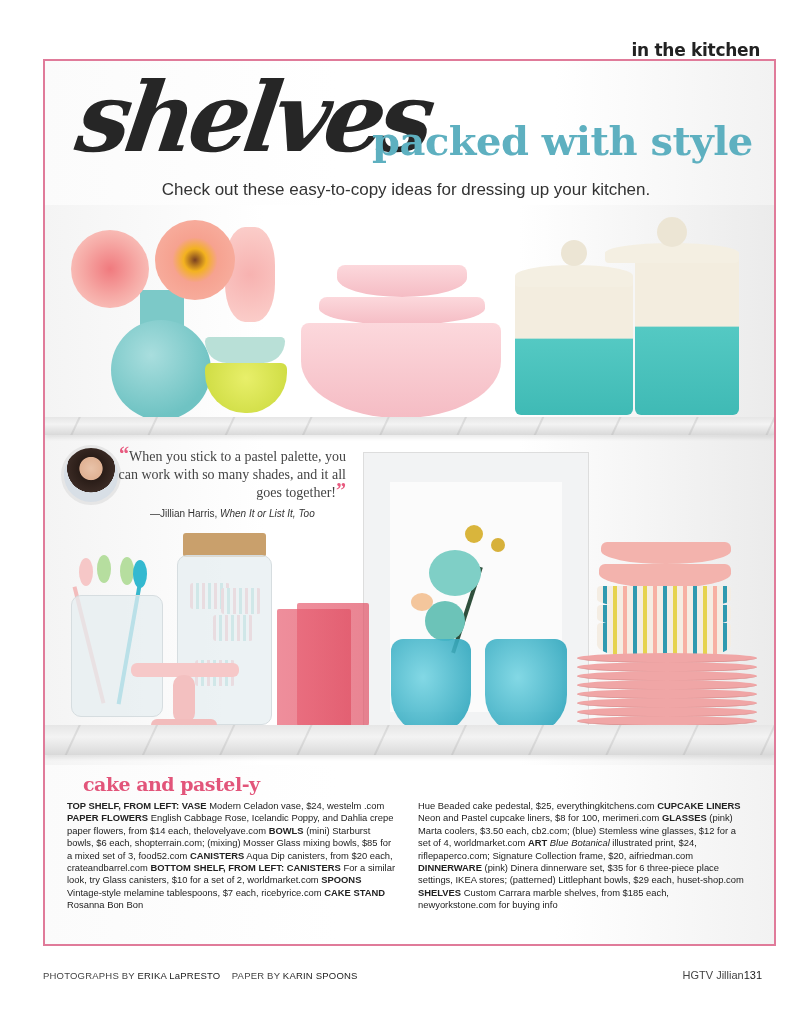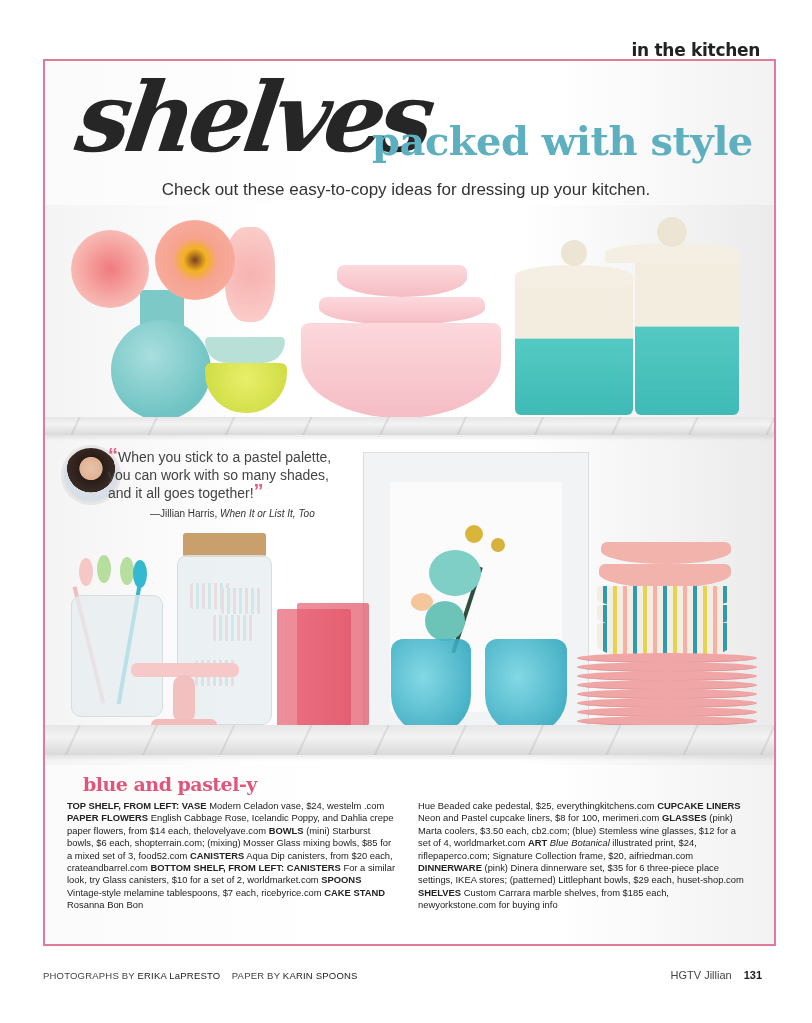--- a/index.html
+++ b/index.html
@@ -74,23 +74,23 @@
   .k1 { left: 516px; top: 35px; width: 26px; height: 26px; }
   .k2 { left: 612px; top: 12px; width: 30px; height: 30px; }
 
   
   .quote-avatar {
     position: absolute; left: 61px; top: 445px; width: 60px; height: 60px;
     border-radius: 50%; border: 3px solid #e6e6e6; overflow: hidden;
     background: radial-gradient(circle at 50% 38%, #e9c3a9 0%, #e0b294 26%, #2a1d18 28%, #3a2a24 55%, #d8dfe6 56%);
   }
   .quote {
-    position: absolute; left: 108px; top: 448px; width: 230px;
-    font-family: Liberation Sans, sans-serif; font-size: 14px; line-height: 18px; color: #444;
-    text-align: left;
+    position: absolute; left: 116px; top: 448px; width: 230px;
+    font-family: Liberation Serif, serif; font-size: 14px; line-height: 18px; color: #444;
+    text-align: right;
   }
   .qmark { color: #e85a7f; font-weight: bold; font-size: 20px; line-height: 10px; }
   .attribution {
     position: absolute; left: 150px; top: 508px; font-size: 10px; color: #333;
   }
   .attribution em { font-style: italic; }
 
   
   .frame-art { left: 318px; top: 247px; width: 226px; height: 275px; background: #f2f3f4; border: 1px solid #ddd; }
   .frame-art-inner { left: 345px; top: 277px; width: 172px; height: 230px; background: #fbfbfb; }
@@ -154,21 +154,21 @@
   .caption-col em { font-style: italic; }
 
   .footer-credits {
     position: absolute; left: 43px; top: 970px;
     font-size: 9.5px; color: #444; letter-spacing: 0.2px;
   }
   .footer-credits b { font-weight: normal; color: #222; }
   .footer-page {
     position: absolute; right: 50px; top: 969px; font-size: 11px; color: #444;
   }
-  .footer-page b { font-weight: bold; color: #222; margin-left: 12px; }
+  .footer-page b { font-weight: normal; color: #222; margin-left: 0; }
 </style>
 </head>
 <body>
 
 <div class="section-tag">in the kitchen</div>
 
 <div class="frame-bg"></div>
 <div class="frame"></div>
 
 <div class="headline-script">shelves</div>
@@ -247,21 +247,21 @@
 </div>
 
 <div class="quote-avatar"></div>
 <div class="quote">
   <span class="qmark">“</span><span>When you stick to a pastel palette, you can work with so many shades, and it all goes together!</span><span class="qmark">”</span>
 </div>
 <div class="attribution">
   <span>—Jillian Harris, </span><em>When It or List It, Too</em>
 </div>
 
-<div class="caption-title">blue and pastel-y</div>
+<div class="caption-title">cake and pastel-y</div>
 <div class="caption-col col1"><b>TOP SHELF, FROM LEFT: VASE</b><span> Modern Celadon vase, $24, westelm .com </span><b>PAPER FLOWERS</b><span> English Cabbage Rose, Icelandic Poppy, and Dahlia crepe paper flowers, from $14 each, thelovelyave.com </span><b>BOWLS</b><span> (mini) Starburst bowls, $6 each, shopterrain.com; (mixing) Mosser Glass mixing bowls, $85 for a mixed set of 3, food52.com </span><b>CANISTERS</b><span> Aqua Dip canisters, from $20 each, crateandbarrel.com </span><b>BOTTOM SHELF, FROM LEFT: CANISTERS</b><span> For a similar look, try Glass canisters, $10 for a set of 2, worldmarket.com </span><b>SPOONS</b><span> Vintage-style melamine tablespoons, $7 each, ricebyrice.com </span><b>CAKE STAND</b><span> Rosanna Bon Bon</span></div>
 <div class="caption-col col2"><span>Hue Beaded cake pedestal, $25, everythingkitchens.com </span><b>CUPCAKE LINERS</b><span> Neon and Pastel cupcake liners, $8 for 100, merimeri.com </span><b>GLASSES</b><span> (pink) Marta coolers, $3.50 each, cb2.com; (blue) Stemless wine glasses, $12 for a set of 4, worldmarket.com </span><b>ART</b><em> Blue Botanical</em><span> illustrated print, $24, riflepaperco.com; Signature Collection frame, $20, aifriedman.com </span><b>DINNERWARE</b><span> (pink) Dinera dinnerware set, $35 for 6 three-piece place settings, IKEA stores; (patterned) Littlephant bowls, $29 each, huset-shop.com </span><b>SHELVES</b><span> Custom Carrara marble shelves, from $185 each, newyorkstone.com for buying info</span></div>
 
 <div class="footer-credits">
   <span>PHOTOGRAPHS BY </span><b>ERIKA LaPRESTO</b>&nbsp;&nbsp;&nbsp;&nbsp;<span>PAPER BY </span><b>KARIN SPOONS</b>
 </div>
 <div class="footer-page">
   <span>HGTV Jillian</span><b>131</b>
 </div>
 

